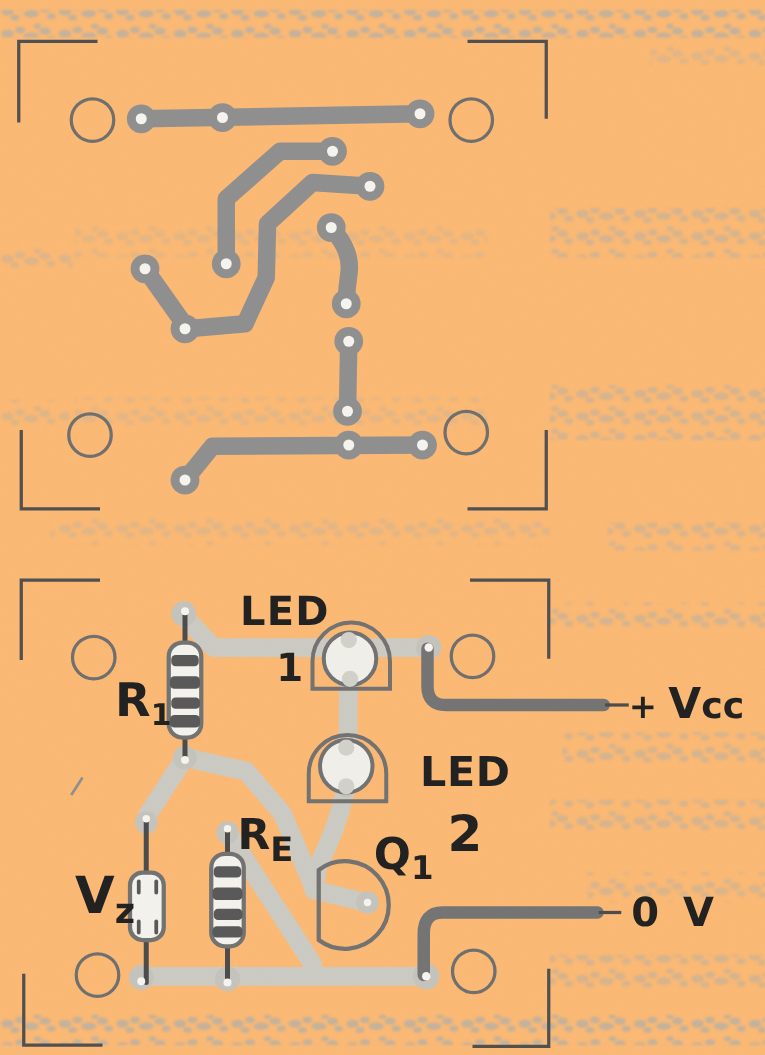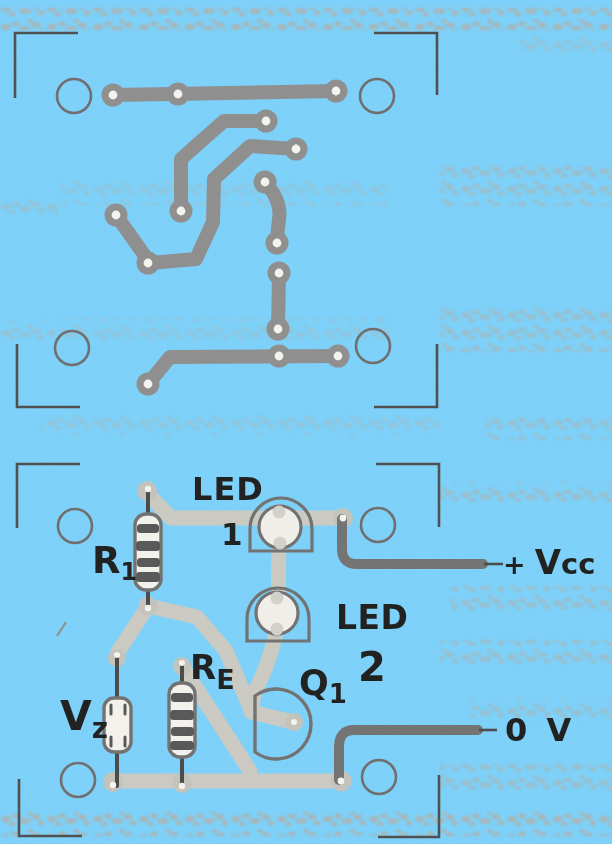--- a/index.html
+++ b/index.html
@@ -1,20 +1,20 @@
 <!DOCTYPE html>
 <html><head>
 <meta charset="utf-8">
 <style>
   html,body{margin:0;padding:0;background:#e8e6e0;}
   .page{
     position:relative;
     width:612px;height:844px;
     margin:0 auto;
-    background:#7dd3fc;
+    background:#fdba74;
     overflow:hidden;
     font-family:"DejaVu Sans","Liberation Sans",sans-serif;
   }
   .page svg{position:absolute;inset:0;display:block;}
   text{font-weight:bold;}
 </style>
 </head>
 <body>
 
 <div class="page">

